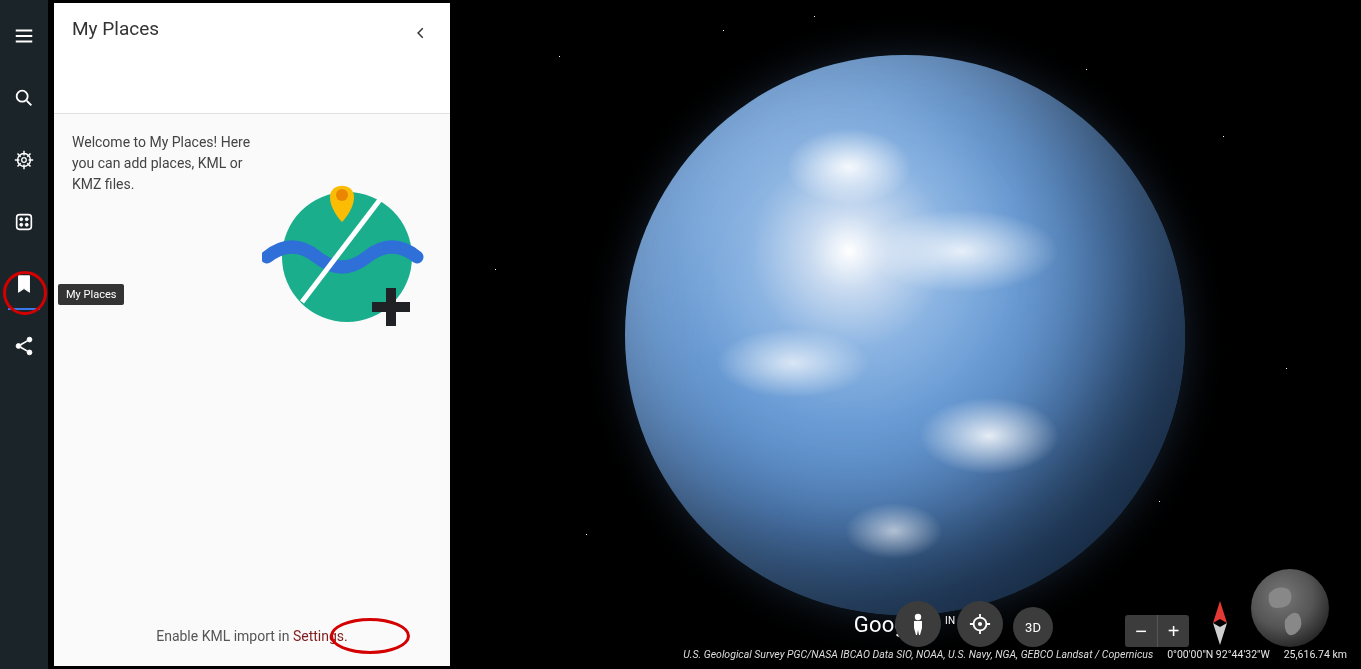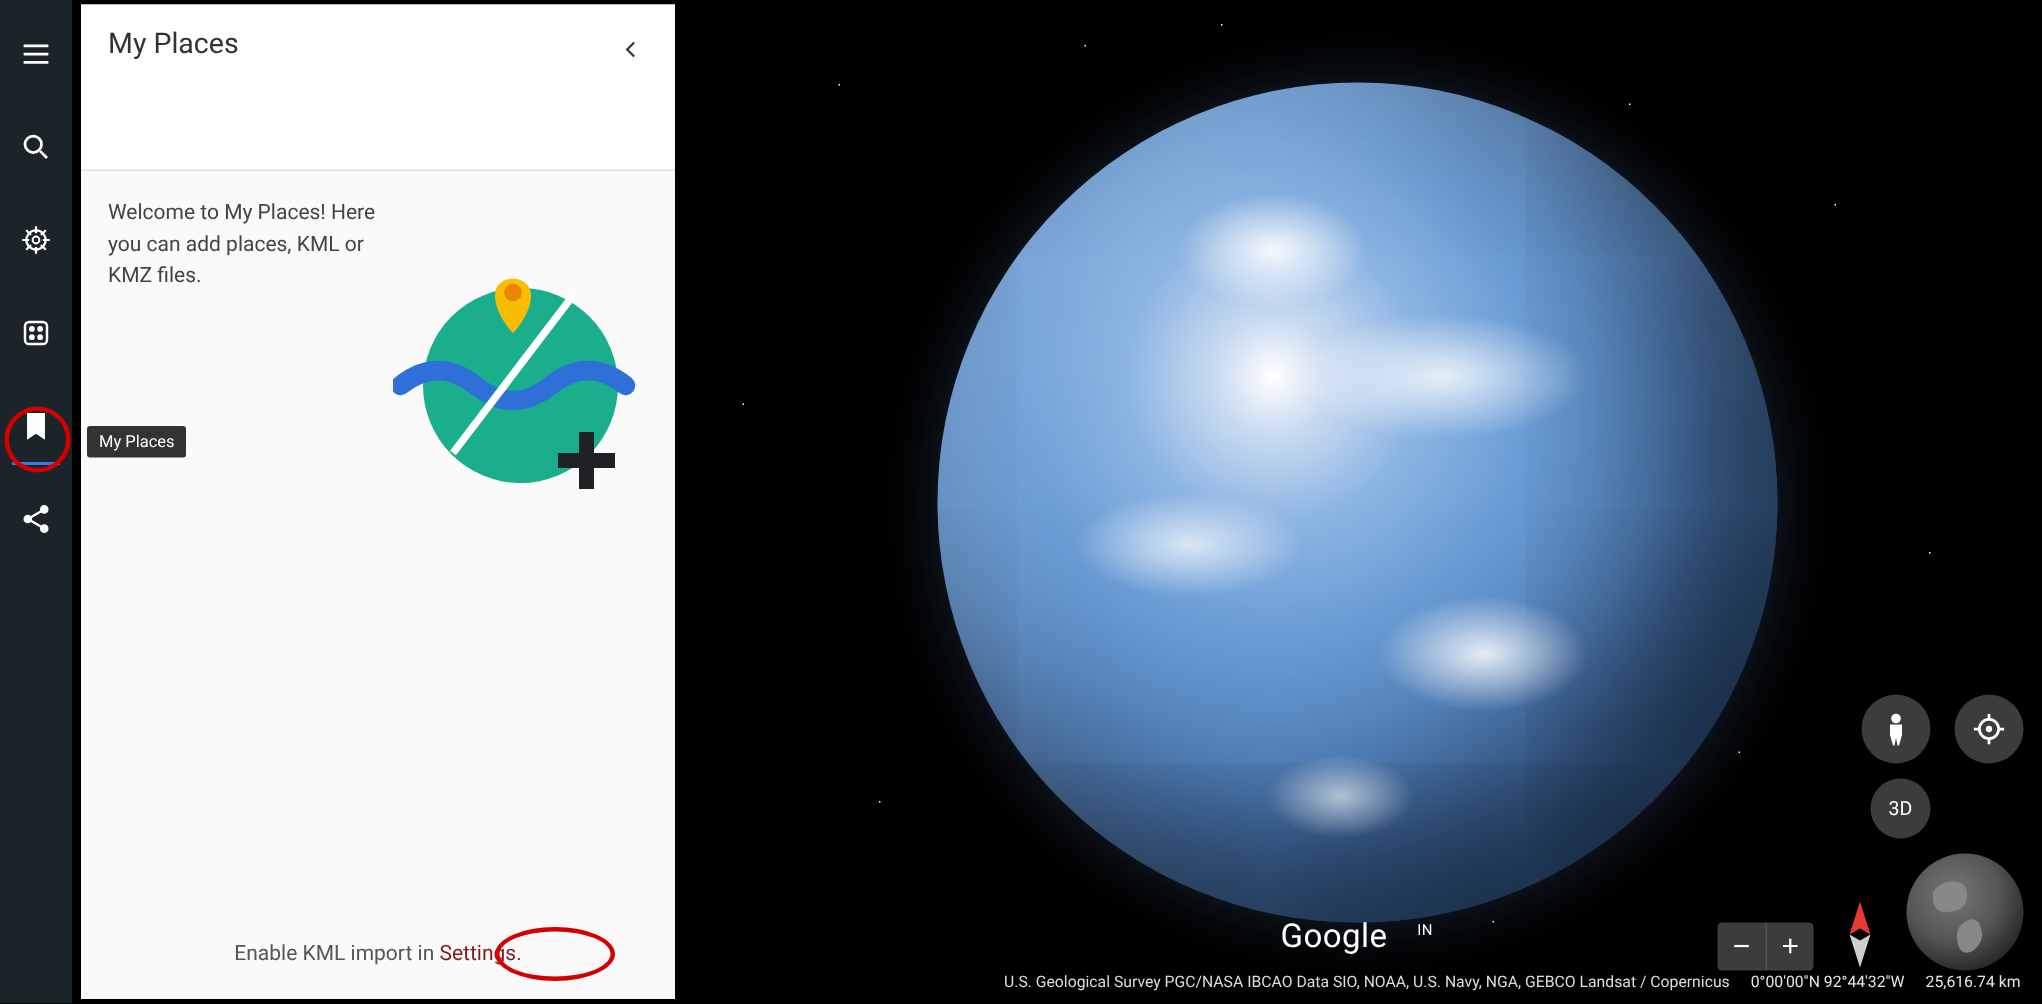--- a/index.html
+++ b/index.html
@@ -37,23 +37,23 @@
       radial-gradient(ellipse 140px 60px at 60% 35%, rgba(255,255,255,.8), transparent 70%),
       radial-gradient(ellipse 110px 50px at 30% 55%, rgba(255,255,255,.7), transparent 70%),
       radial-gradient(ellipse 100px 55px at 65% 68%, rgba(255,255,255,.85), transparent 70%),
       radial-gradient(ellipse 70px 40px at 48% 85%, rgba(255,255,255,.6), transparent 70%); }
   .star { position:absolute; width:1px; height:1px; background:#fff; }
   
   
   .brand { position:absolute; bottom:30px; left:50%; transform:translateX(-50%); color:#fff; font-size:22px; font-weight:400; letter-spacing:.3px; }
   .brand sup { font-size:10px; vertical-align:super; margin-left:20px; }
   .attrib { position:absolute; bottom:6px; right:12px; color:#e5e5e5; font-size:10.5px; display:flex; gap:14px; }
-  .attrib span.blk { color:#ddd; }
-  
-  .ctrl-cluster { position:absolute; right:10px; bottom:20px; display:flex; flex-direction:column; align-items:flex-end; gap:10px; }
+  .attrib span.blk { color:#ddd;font-style:italic; }
+  
+  .ctrl-cluster { position:absolute; right:30px; bottom:20px; display:flex; flex-direction:row; align-items:flex-end; gap:10px; }
   .row { display:flex; gap:16px; align-items:center; }
   .circle-btn { width:46px; height:46px; border-radius:50%; background:#3c3c3c; display:flex; align-items:center; justify-content:center; cursor:pointer; color:#fff; }
   .zoom { display:flex; background:#3c3c3c; border-radius:3px; overflow:hidden; }
   .zoom button { width:32px; height:32px; background:transparent; border:none; color:#fff; font-size:20px; cursor:pointer; }
   .zoom button + button { border-left:1px solid #555; }
   .mini-globe { width:78px; height:78px; border-radius:50%; background:radial-gradient(circle at 40% 35%, #777,#555 45%,#222 80%,#000); position:relative; cursor:pointer; }
   .compass { width:30px; height:48px; position:relative; cursor:pointer; }
   .threed { width:40px; height:40px; border-radius:50%; background:#3c3c3c; color:#fff; font-size:13px; display:flex; align-items:center; justify-content:center; cursor:pointer; }
 </style>
 </head>

